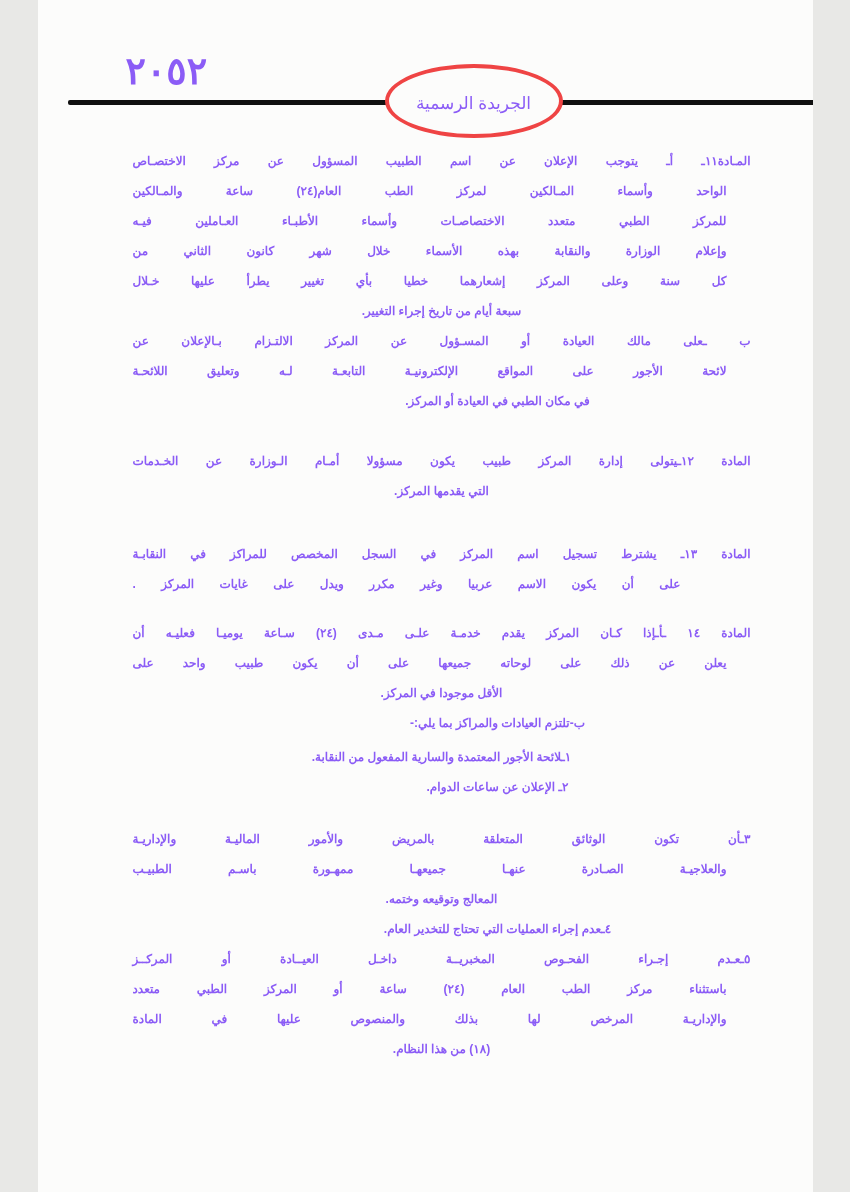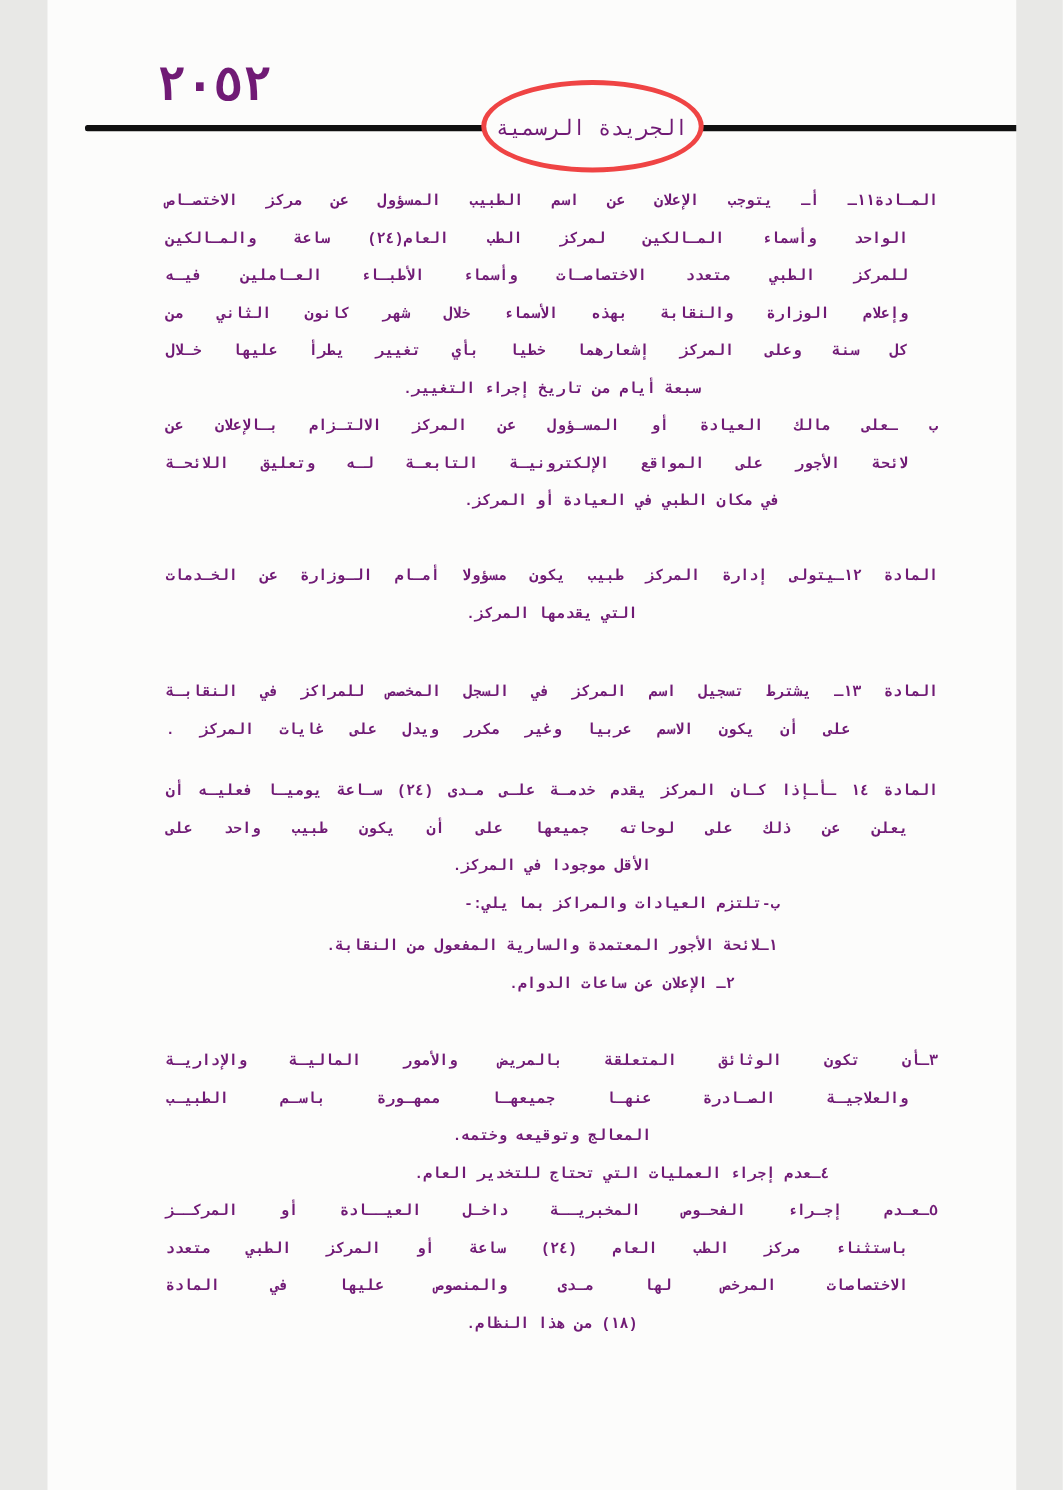--- a/index.html
+++ b/index.html
@@ -7,22 +7,22 @@
     margin: 0;
     padding: 0;
     background: #e8e8e6;
   }
   .page {
     position: relative;
     width: 775px;
     height: 1192px;
     margin: 0 auto;
     background: #fcfcfb;
-    color: #701a75;
-    font-family: Liberation Mono, monospace;
+    color: #8b5cf6;
+    font-family: Liberation Sans, sans-serif;
     overflow: hidden;
   }
 
   
   .pagenum {
     position: absolute;
     top: 52px;
     left: 88px;
     font-size: 38px;
     line-height: 1;
@@ -65,21 +65,21 @@
     right: 62px;
     left: 95px;
     direction: rtl;
     unicode-bidi: embed;
   }
   .block { margin: 0; }
   .block[data-block-id="article-12"] { margin-top: 30px; }
   .block[data-block-id="article-13"] { margin-top: 33px; }
   .block[data-block-id="article-14"] { margin-top: 19px; }
   .block[data-block-id="item-1"]     { margin-top: 4px; }
-  .block[data-block-id="item-3"]     { margin-top: 32px; }
+  .block[data-block-id="item-3"]     { margin-top: 22px; }
 
   .line {
     font-size: 12px;
     font-weight: bold;
     line-height: 30px;
     white-space: normal;
   }
   
   .line.j  { text-align: justify; text-align-last: justify; }
   
@@ -140,18 +140,18 @@
         <div class="line j">٣ـأن تكون الوثائق المتعلقة بالمريض والأمور الماليـة والإداريـة</div>
         <div class="line i">والعلاجيـة الصـادرة عنهـا جميعهـا ممهـورة باسـم الطبيـب</div>
         <div class="line c">المعالج وتوقيعه وختمه.</div>
       </div>
       <div class="block" data-block-id="item-4">
         <div class="line cr">٤ـعدم إجراء العمليات التي تحتاج للتخدير العام.</div>
       </div>
       <div class="block" data-block-id="item-5">
         <div class="line j">٥ـعـدم إجـراء الفحـوص المخبريــة داخـل العيــادة أو المركــز</div>
         <div class="line i">باستثناء مركز الطب العام (٢٤) ساعة أو المركز الطبي متعدد</div>
-        <div class="line i">الاختصاصات المرخص لها مـدى والمنصوص عليها في المادة</div>
+        <div class="line i">والإداريـة المرخص لها بذلك والمنصوص عليها في المادة</div>
         <div class="line c">(١٨) من هذا النظام.</div>
       </div>
     </main>
 
 </div>
 
 </body></html>

